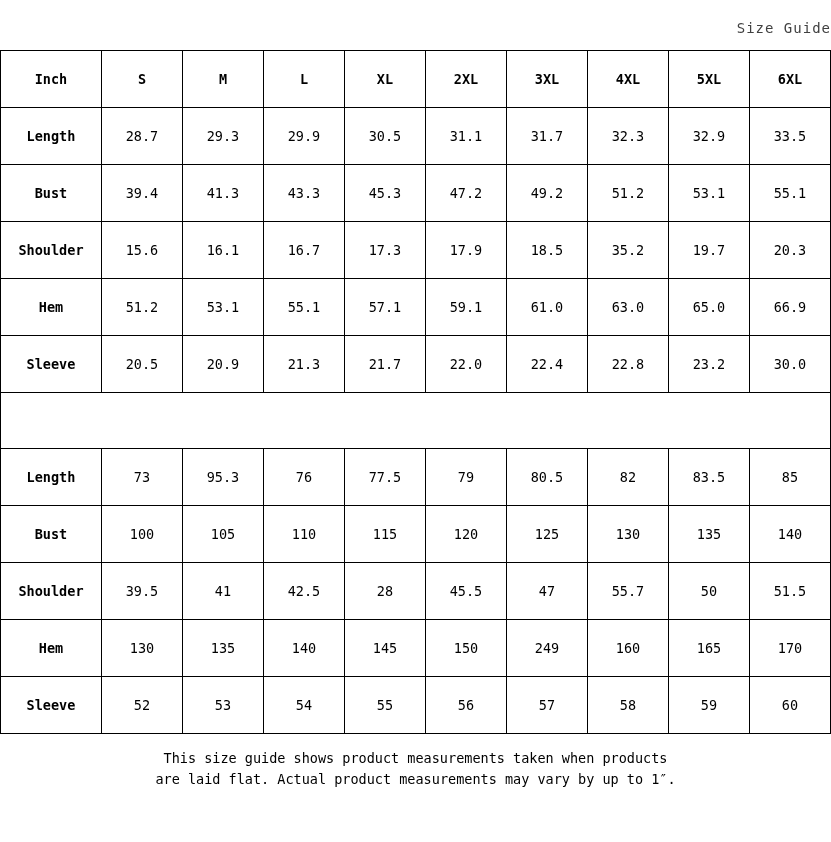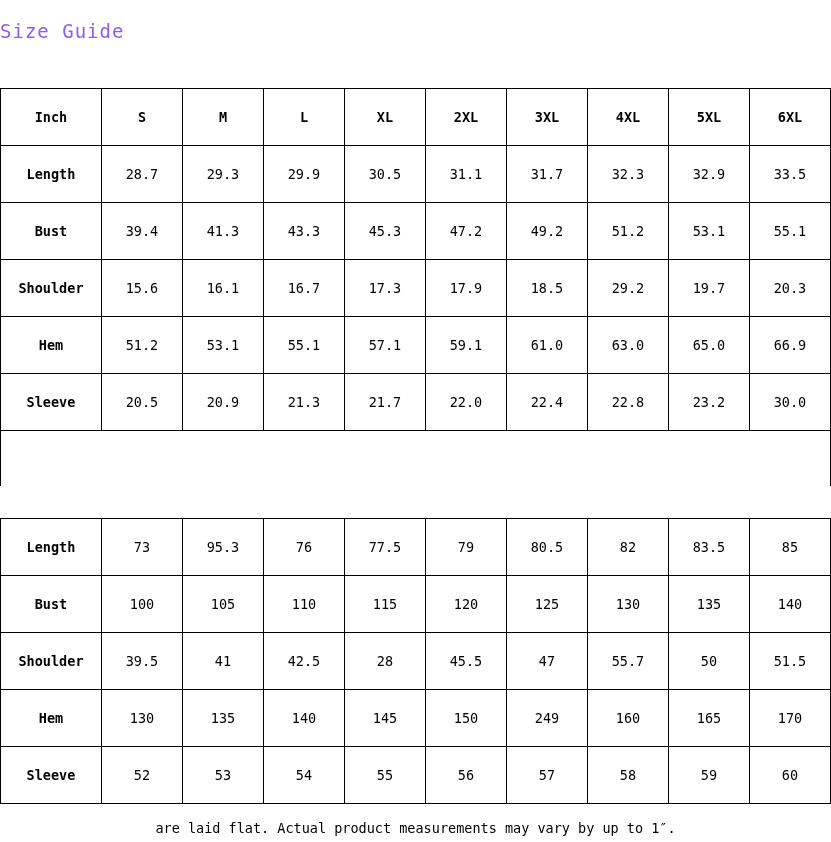--- a/index.html
+++ b/index.html
@@ -14,33 +14,32 @@
     color: #000000;
     overflow: hidden;
   }
   .page {
     position: relative;
     width: 831px;
     height: 842px;
     box-sizing: border-box;
   }
   .title {
-    text-align: left;
-    font-family: "DejaVu Sans Mono", monospace;
-    font-size: 19px;
+    text-align: right;
+    font-family: "DejaVu Sans Mono", monospace;
+    font-size: 14px;
     letter-spacing: 1px;
-    color: #8b5cf6;
+    color: #404040;
     padding-top: 20px;
     padding-bottom: 14px;
   }
   table.sz {
     border-collapse: collapse;
     width: 831px;
     table-layout: fixed;
-    margin-top: 32px;
   }
   table.sz td, table.sz th {
     border: 1px solid #000000;
     text-align: center;
     vertical-align: middle;
     font-family: "DejaVu Sans Mono", monospace;
     font-size: 13.5px;
     height: 56px;
     padding: 0;
     color: #000000;
@@ -135,21 +134,21 @@
       </tr>
 
       <tr>
         <td class="rowhead">Shoulder</td>
         <td>15.6</td>
         <td>16.1</td>
         <td>16.7</td>
         <td>17.3</td>
         <td>17.9</td>
         <td>18.5</td>
-        <td>29.2</td>
+        <td>35.2</td>
         <td>19.7</td>
         <td>20.3</td>
       </tr>
 
       <tr>
         <td class="rowhead">Hem</td>
         <td>51.2</td>
         <td>53.1</td>
         <td>55.1</td>
         <td>57.1</td>
@@ -253,16 +252,17 @@
         <td>56</td>
         <td>57</td>
         <td>58</td>
         <td>59</td>
         <td>60</td>
       </tr>
     </tbody>
   </table>
 
   <div class="note">
+    <div>This size guide shows product measurements taken when products</div>
     <div>are laid flat. Actual product measurements may vary by up to 1″.</div>
   </div>
 
 </div>
 
 </body></html>

